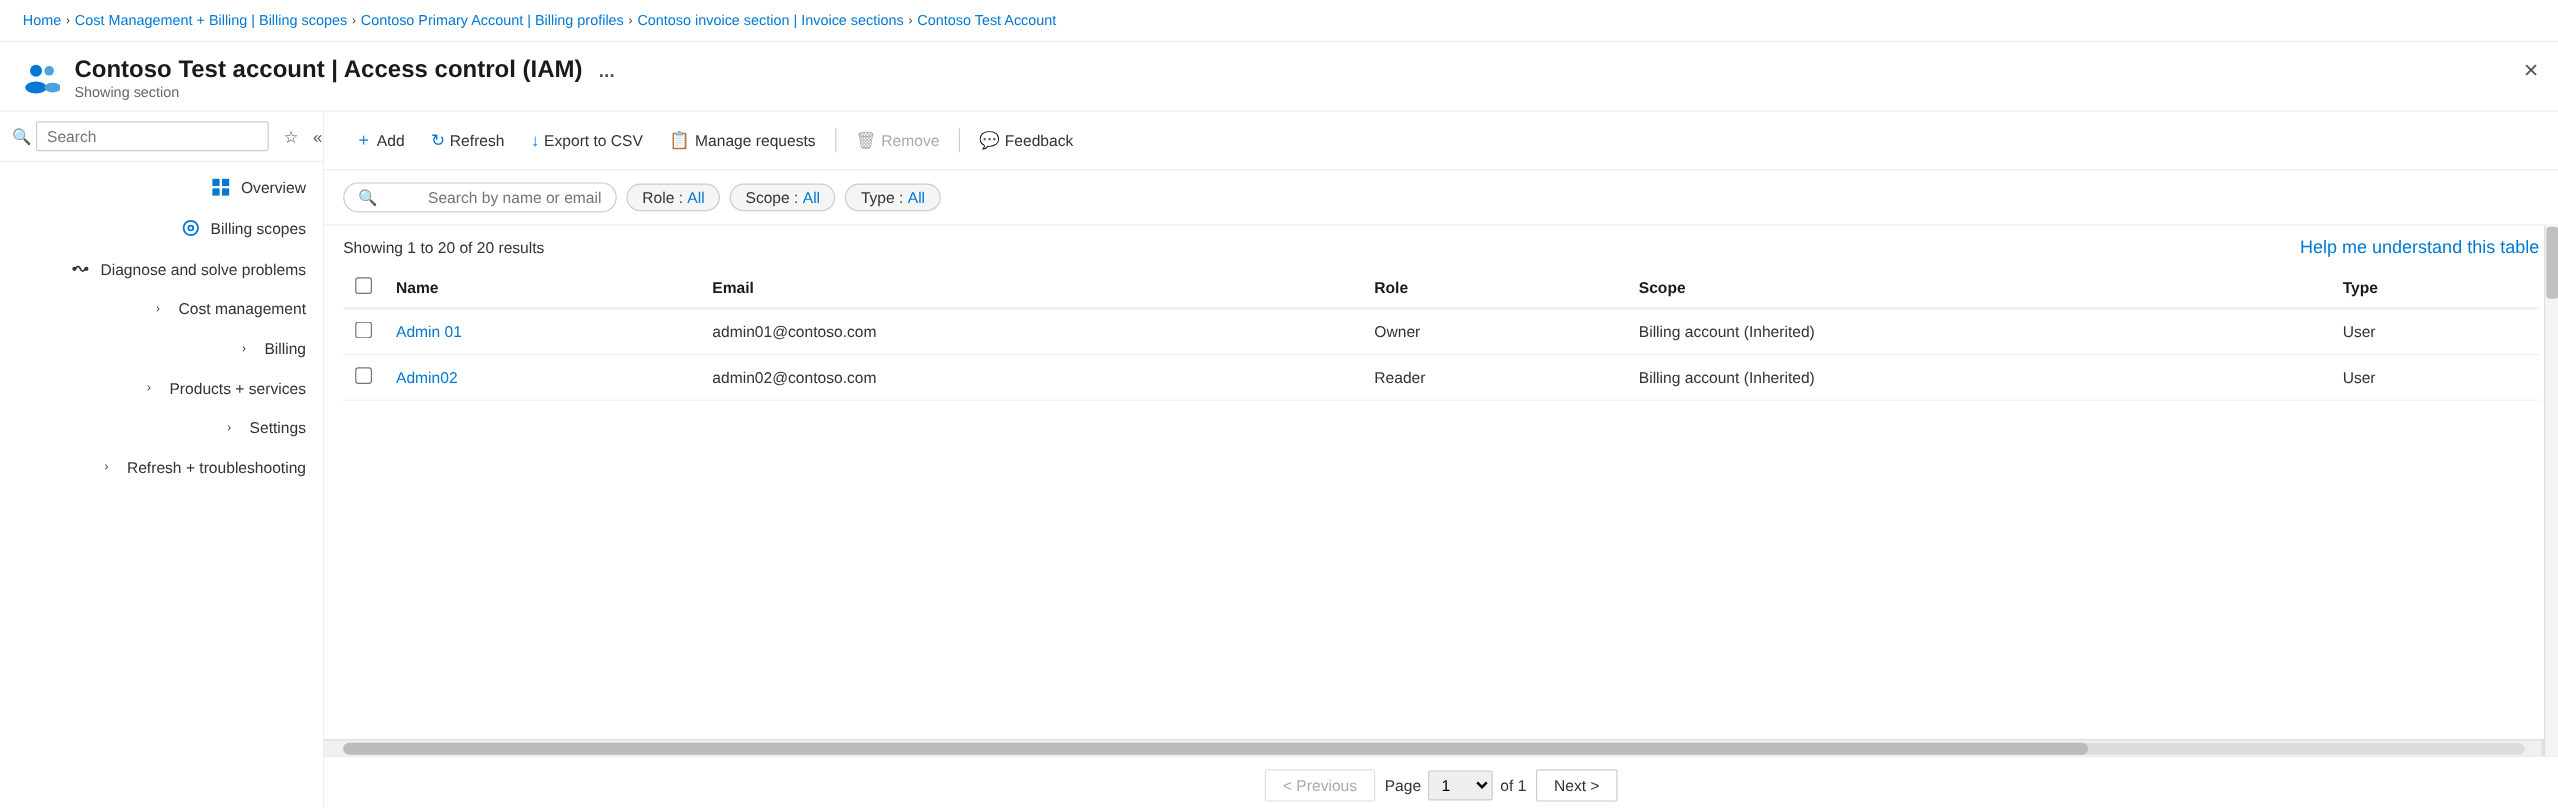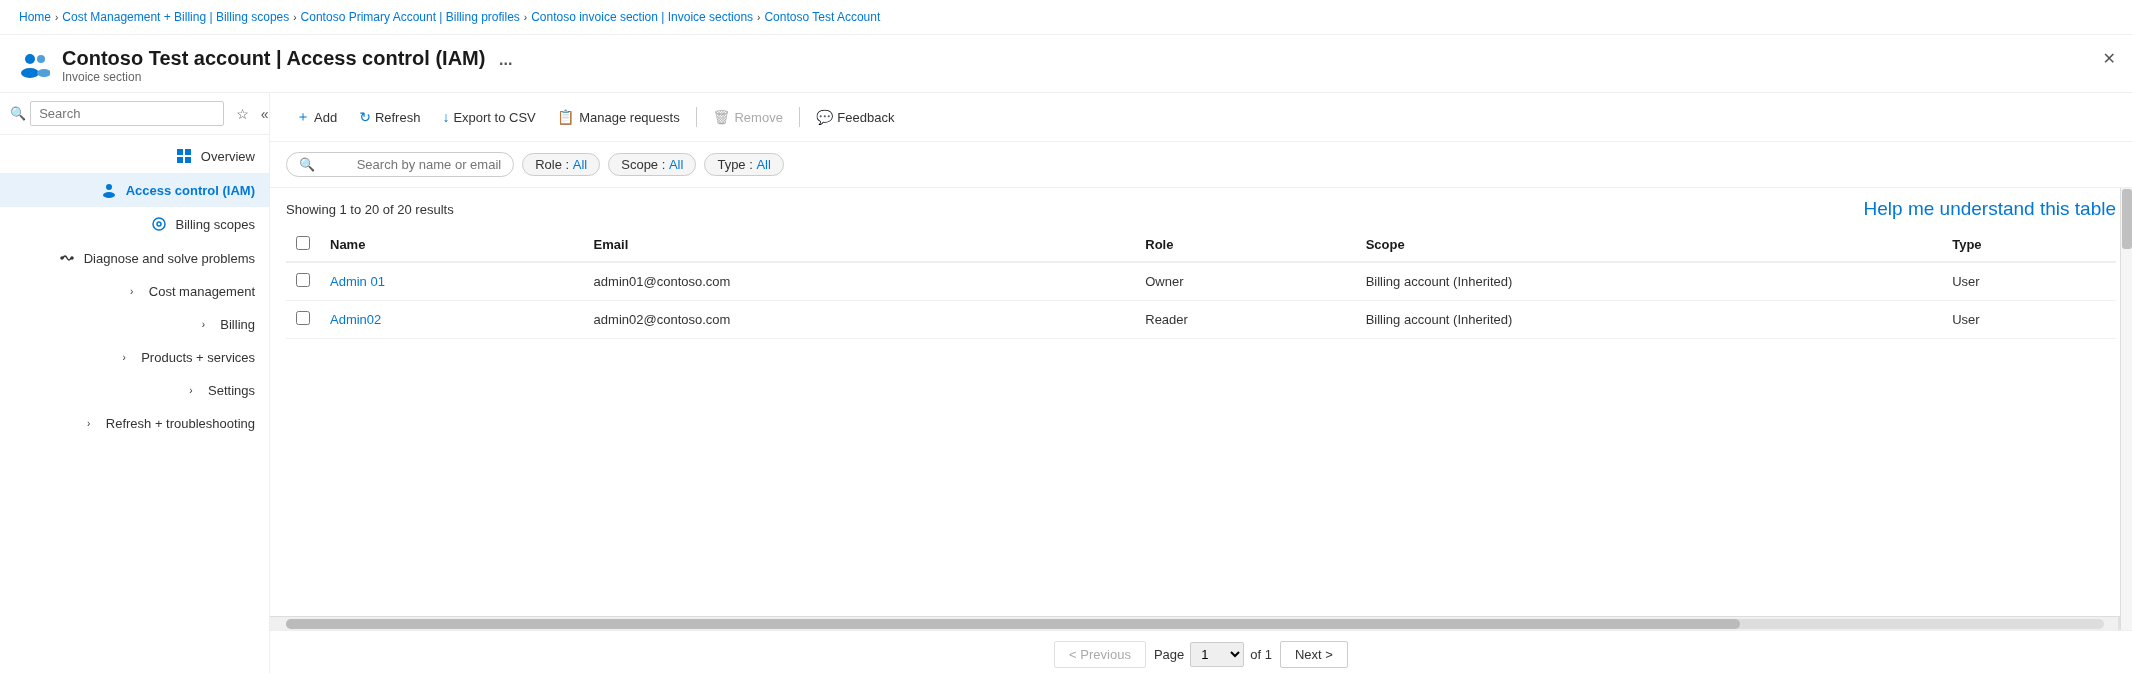--- a/index.html
+++ b/index.html
@@ -46,21 +46,21 @@
     .toolbar-btn.disabled .t-icon { color: #aaa; }
 
     
     .filter-bar { display: flex; align-items: center; padding: 10px 16px; gap: 8px; border-bottom: 1px solid #f0f0f0; }
     .filter-search { display: flex; align-items: center; border: 1px solid #ccc; border-radius: 20px; padding: 4px 12px; gap: 6px; min-width: 220px; }
     .filter-search input { border: none; outline: none; font-size: 13px; color: #333; width: 180px; text-align: right; }
     .filter-search .search-icon { color: #555; font-size: 13px; }
     .filter-chip { display: flex; align-items: center; border: 1px solid #ccc; border-radius: 20px; padding: 3px 12px; font-size: 13px; cursor: pointer; background: #f5f5f5; }
     .filter-chip .chip-val { color: #0078d4; font-weight: 500; }
     .results-info { display: flex; justify-content: space-between; align-items: center; padding: 10px 0 8px 0; font-size: 13px; color: #333; }
-    .help-link { color: #0078d4; text-decoration: none; cursor: pointer; font-size: 19px; }
+    .help-link { color: #0078d4; text-decoration: none; cursor: pointer; font-size: 15px; }
 
     table { width: 100%; border-collapse: collapse; }
     thead th { text-align: left; padding: 8px 10px; font-weight: 600; font-size: 13px; border-bottom: 2px solid #eee; color: #1a1a1a; }
     tbody tr { border-bottom: 1px solid #f0f0f0; }
     tbody td { padding: 10px 10px; font-size: 13px; vertical-align: middle; }
     .row-checkbox { width: 30px; }
     .row-checkbox input[type=checkbox] { cursor: pointer; width: 14px; height: 14px; }
     td a { color: #0078d4; text-decoration: none; cursor: pointer; }
 
     
@@ -105,21 +105,21 @@
       <ellipse cx="12" cy="24" rx="9" ry="5" fill="#0078d4"></ellipse>
       <circle cx="23" cy="10" r="4" fill="#50a0dc"></circle>
       <ellipse cx="26" cy="24" rx="7" ry="4" fill="#50a0dc"></ellipse>
     </svg>
   </div>
   <div class="page-header-text">
     <h1>
       <span>Contoso Test account | Access control (IAM)</span>
       <span class="header-ellipsis">...</span>
     </h1>
-    <div class="subtitle">Invoice section</div>
+    <div class="subtitle">Showing section</div>
   </div>
   <span class="header-close">✕</span>
 </div>
 
 <div class="main-layout">
 
   <div class="sidebar">
     <div class="sidebar-search">
       <span style="font-size:13px;color:#555;">🔍</span>
       <input class="sidebar-search-input" type="text" placeholder="Search" style="">
@@ -136,29 +136,20 @@
           <svg width="16" height="16" viewBox="0 0 16 16" fill="#0078d4">
               <rect x="1" y="1" width="6" height="6"></rect>
               <rect x="9" y="1" width="6" height="6"></rect>
               <rect x="1" y="9" width="6" height="6"></rect>
               <rect x="9" y="9" width="6" height="6"></rect>
             </svg>
         </span>
         <span>Overview</span>
       </div>
 
-      <div class="nav-item active">
-        <span class="nav-icon">
-          <svg width="16" height="16" viewBox="0 0 16 16" fill="#0078d4">
-            <circle cx="8" cy="5" r="3"></circle>
-            <ellipse cx="8" cy="13" rx="6" ry="3"></ellipse>
-          </svg>
-        </span>
-        <span>Access control (IAM)</span>
-      </div>
 
       <div class="nav-item">
         <span class="nav-icon">
           <svg width="16" height="16" viewBox="0 0 16 16" fill="none" stroke="#0078d4" stroke-width="1.5">
             <circle cx="8" cy="8" r="6"></circle>
             <circle cx="8" cy="8" r="2"></circle>
           </svg>
         </span>
         <span>Billing scopes</span>
       </div>

